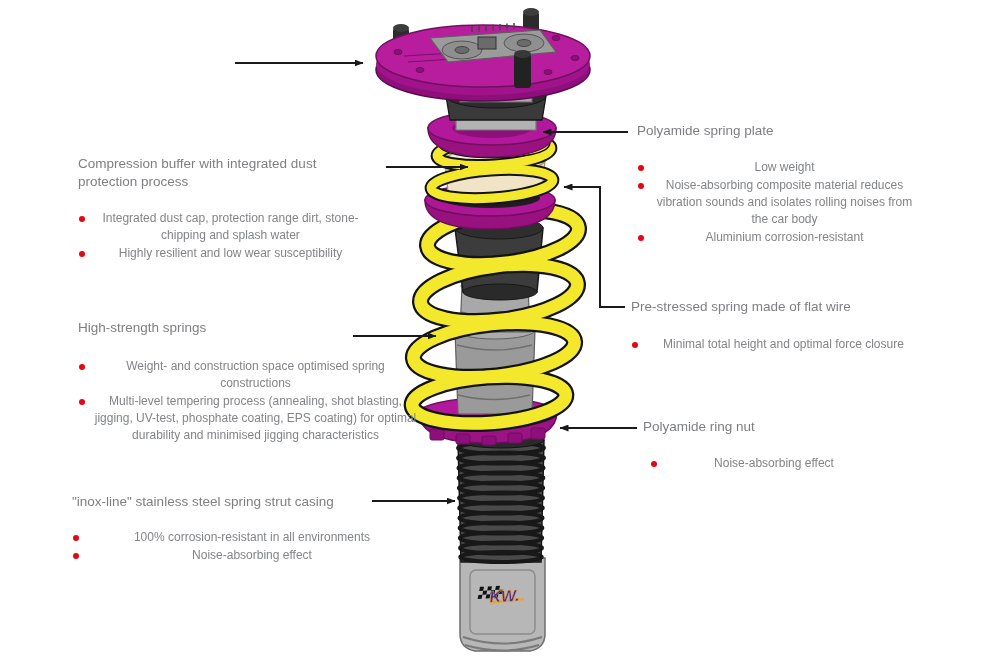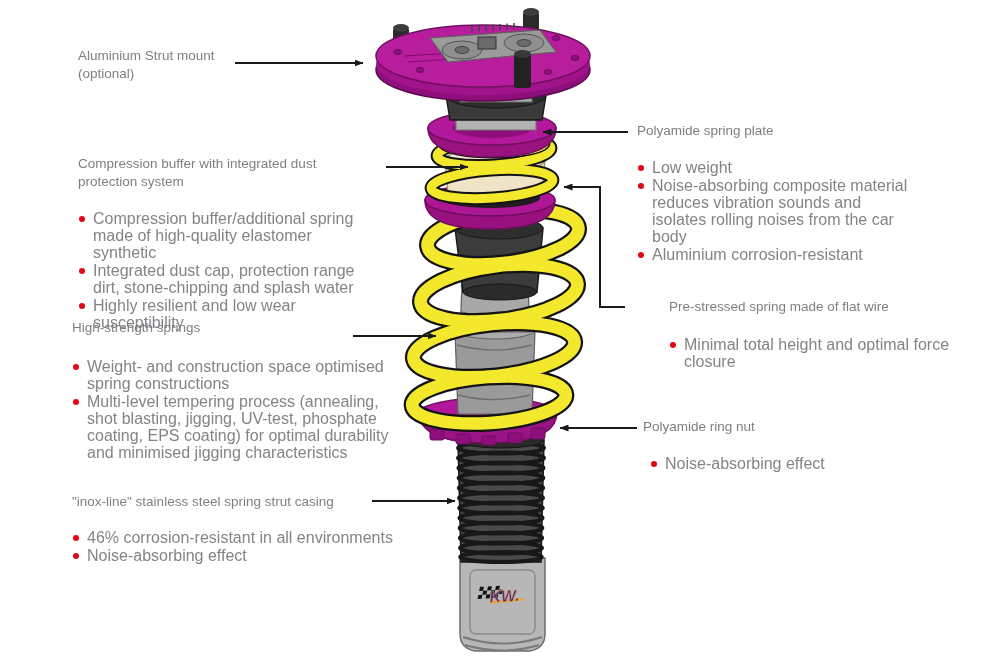--- a/index.html
+++ b/index.html
@@ -1,33 +1,33 @@
 <!DOCTYPE html>
 <html><head>
 <meta charset="utf-8">
 <style>
   html,body{margin:0;padding:0;background:#fff;}
   .canvas{position:relative;width:1000px;height:670px;background:#ffffff;overflow:hidden;
           font-family:"Liberation Sans",sans-serif;}
   .stage{position:absolute;left:0;top:0;width:1000px;height:670px;}
   .label{position:absolute;}
   .sec-title{margin:0;font-size:13.5px;line-height:18px;font-weight:400;color:#7d7f82;}
-  .bullets{list-style:none;margin:0;padding:0;font-size:16px;line-height:17px;color:#828487;}
+  .bullets{list-style:none;margin:0;padding:0;font-size:12px;line-height:17px;color:#828487;text-align:center;}
   .bullet{position:relative;padding-left:15px;margin-bottom:1px;}
   .dot{position:absolute;left:1px;top:5.5px;width:6px;height:6px;border-radius:50%;background:#e30613;}
   .sec-l1{left:78px;top:47px;width:180px;}
   .sec-l2{left:78px;top:155px;width:290px;}
   .sec-l2 .bullets{margin-top:19px;}
-  .sec-l3{left:72px;top:319px;width:340px;}
+  .sec-l3{left:78px;top:319px;width:340px;}
   .sec-l3 .bullets{margin-top:21px;}
   .sec-l4{left:72px;top:493px;width:345px;}
   .sec-l4 .bullets{margin-top:18px;}
   .sec-r1{left:637px;top:122px;width:280px;}
   .sec-r1 .bullets{margin-top:19px;}
-  .sec-r2{left:669px;top:298px;width:290px;}
+  .sec-r2{left:631px;top:298px;width:290px;}
   .sec-r2 .bullets{margin-top:20px;}
   .sec-r3{left:643px;top:418px;width:240px;}
   .sec-r3 .bullets{margin-top:19px;margin-left:7px;}
 </style>
 </head>
 <body>
 
 <div class="canvas">
 
   <svg class="stage" width="1000" height="670" viewBox="0 0 1000 670">
@@ -191,45 +191,41 @@
       <path d="M235,63 L363,63" marker-end="url(#ah)"></path>
       <path d="M386,167 L468,167" marker-end="url(#ah)"></path>
       <path d="M353,336 L436,336" marker-end="url(#ah)"></path>
       <path d="M372,501 L455,501" marker-end="url(#ah)"></path>
       <path d="M628,132 L543,132" marker-end="url(#ah)"></path>
       <path d="M625,307 L600,307 L600,187 L564,187" marker-end="url(#ah)"></path>
       <path d="M637,428 L560,428" marker-end="url(#ah)"></path>
     </g>
   </svg>
 
-  <div class="label sec-l1">
-    <h2 class="sec-title">Aluminium Strut mount (optional)</h2>
-  </div>
 
   <div class="label sec-l2">
-    <h2 class="sec-title">Compression buffer with integrated dust protection system</h2>
-    <ul class="bullets">
-      <li class="bullet"><span class="dot" style="background-color: rgb(227, 6, 19);"></span><span>Compression buffer/additional spring made of high-quality elastomer synthetic</span></li>
+    <h2 class="sec-title">Compression buffer with integrated dust protection process</h2>
+    <ul class="bullets">
       <li class="bullet"><span class="dot" style="background-color: rgb(227, 6, 19);"></span><span>Integrated dust cap, protection range dirt, stone-chipping and splash water</span></li>
       <li class="bullet"><span class="dot" style="background-color: rgb(227, 6, 19);"></span><span>Highly resilient and low wear susceptibility</span></li>
     </ul>
   </div>
 
   <div class="label sec-l3">
     <h2 class="sec-title">High-strength springs</h2>
     <ul class="bullets">
       <li class="bullet"><span class="dot" style="background-color: rgb(227, 6, 19);"></span><span>Weight- and construction space optimised spring constructions</span></li>
       <li class="bullet"><span class="dot" style="background-color: rgb(227, 6, 19);"></span><span>Multi-level tempering process (annealing, shot blasting, jigging, UV-test, phosphate coating, EPS coating) for optimal durability and minimised jigging characteristics</span></li>
     </ul>
   </div>
 
   <div class="label sec-l4">
     <h2 class="sec-title">"inox-line" stainless steel spring strut casing</h2>
     <ul class="bullets">
-      <li class="bullet"><span class="dot" style="background-color: rgb(227, 6, 19);"></span><span>46% corrosion-resistant in all environments</span></li>
+      <li class="bullet"><span class="dot" style="background-color: rgb(227, 6, 19);"></span><span>100% corrosion-resistant in all environments</span></li>
       <li class="bullet"><span class="dot" style="background-color: rgb(227, 6, 19);"></span><span>Noise-absorbing effect</span></li>
     </ul>
   </div>
 
   <div class="label sec-r1">
     <h2 class="sec-title">Polyamide spring plate</h2>
     <ul class="bullets">
       <li class="bullet"><span class="dot" style="background-color: rgb(227, 6, 19);"></span><span>Low weight</span></li>
       <li class="bullet"><span class="dot" style="background-color: rgb(227, 6, 19);"></span><span>Noise-absorbing composite material reduces vibration sounds and isolates rolling noises from the car body</span></li>
       <li class="bullet"><span class="dot" style="background-color: rgb(227, 6, 19);"></span><span>Aluminium corrosion-resistant</span></li>

